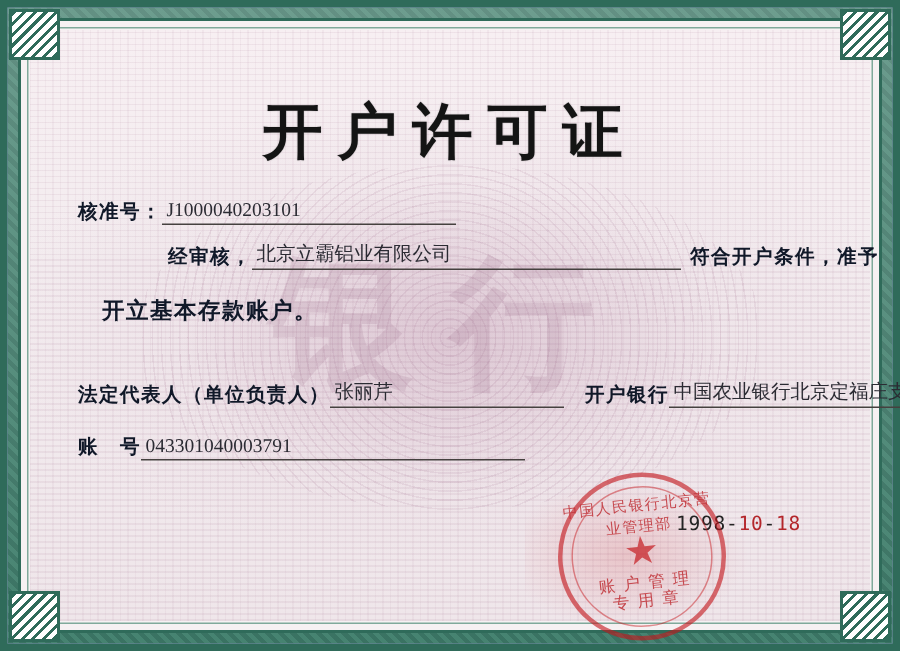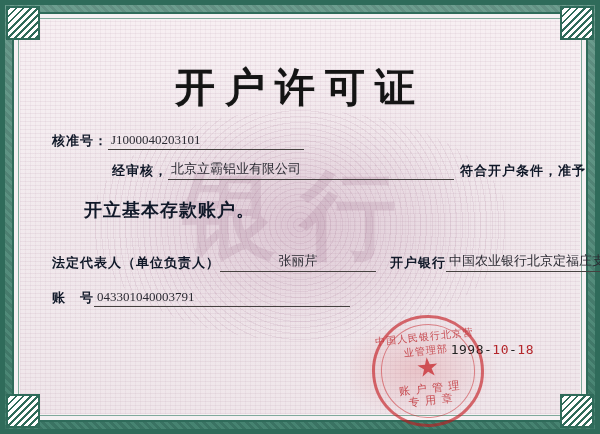--- a/index.html
+++ b/index.html
@@ -160,25 +160,25 @@
     font-family: "DejaVu Sans Mono", monospace;
     letter-spacing: 1px;
   }
 
   
   .row-body1 { left: 48px; top: 140px; margin-left: 44px; }
   .row-body1 .underline.company { min-width: 280px; text-align: left; }
   .row-body1 .tail { margin-left: 6px; }
 
   
-  .row-body2 { left: 64px; top: 178px; font-size: 18px; letter-spacing: 1px; }
+  .row-body2 { left: 48px; top: 178px; font-size: 15px; letter-spacing: 1px; }
 
   
   .row-legal { left: 32px; top: 232px; }
-  .row-legal .underline.rep { min-width: 150px; text-align: center; }
+  .row-legal .underline.rep { min-width: 150px; }
   .row-legal .bank-label { margin-left: 14px; font-family: Liberation Mono, monospace; }
   .row-legal .underline.bank { min-width: 200px; }
 
   
   .row-account { left: 32px; top: 269px; }
   .row-account .underline.acct { min-width: 250px; }
 
   
   .date-line {
     position: absolute;

